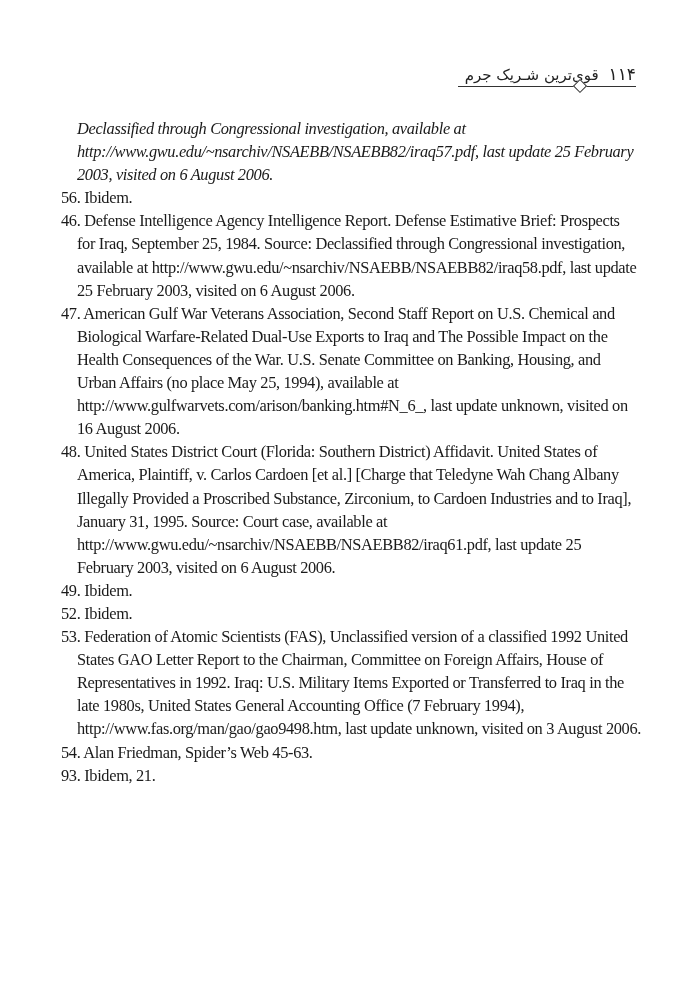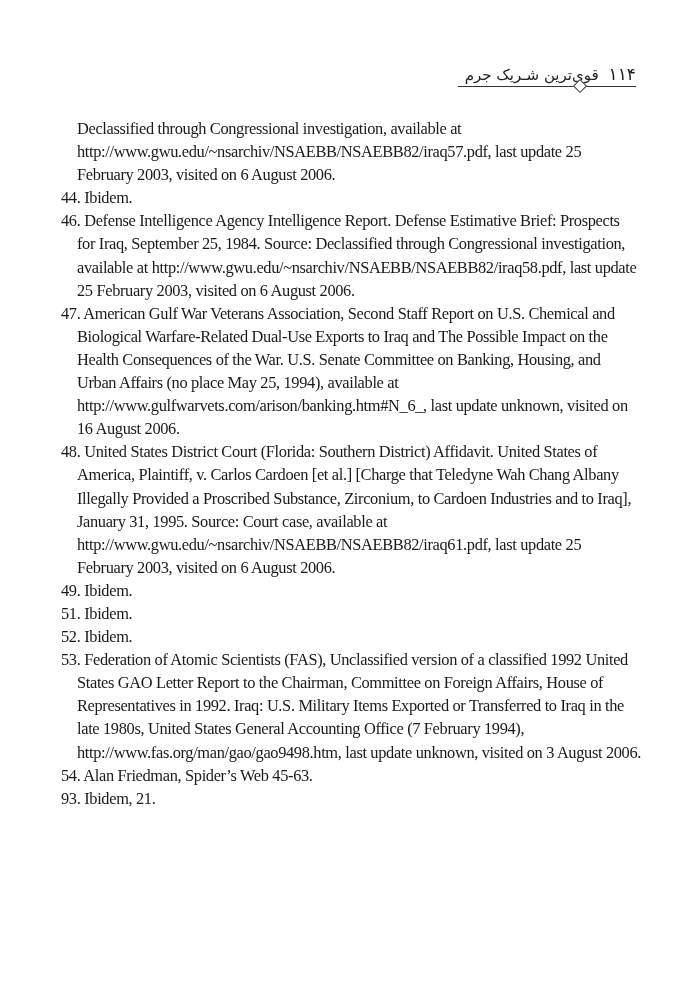--- a/index.html
+++ b/index.html
@@ -66,41 +66,41 @@
     line-height: 23.1px;
     letter-spacing: -0.35px;
   }
   .note {
     padding-left: 16px;
     text-indent: -16px;
   }
   .note.cont {
     padding-left: 16px;
     text-indent: 0;
+    font-style: italic;
   }
   .note-num {
     display: inline;
   }
 </style>
 </head>
 <body>
 
 <div class="header">
   <div class="header-text">
     <span class="header-page">۱۱۴</span><span>قوی‌ترین شـریک جرم</span>
   </div>
   <div class="header-rule"></div>
   <div class="header-diamond"></div>
 </div>
 
 <ol class="notes">
   <li class="note cont"><span>Declassified through Congressional investigation, available at http://www.gwu.edu/~nsarchiv/NSAEBB/NSAEBB82/iraq57.pdf, last update 25 February 2003, visited on 6 August 2006.</span></li>
-  <li class="note"><span class="note-num">44.</span> <span>Ibidem.</span></li>
+  <li class="note"><span class="note-num">56.</span> <span>Ibidem.</span></li>
   <li class="note"><span class="note-num">46.</span> <span>Defense Intelligence Agency Intelligence Report. Defense Estimative Brief: Prospects for Iraq, September 25, 1984. Source: Declassified through Congressional investigation, available at http://www.gwu.edu/~nsarchiv/NSAEBB/NSAEBB82/iraq58.pdf, last update 25 February 2003, visited on 6 August 2006.</span></li>
   <li class="note"><span class="note-num">47.</span> <span>American Gulf War Veterans Association, Second Staff Report on U.S. Chemical and Biological Warfare-Related Dual-Use Exports to Iraq and The Possible Impact on the Health Consequences of the War. U.S. Senate Committee on Banking, Housing, and Urban Affairs (no place May 25, 1994), available at http://www.gulfwarvets.com/arison/banking.htm#N_6_, last update unknown, visited on 16 August 2006.</span></li>
   <li class="note"><span class="note-num">48.</span> <span>United States District Court (Florida: Southern District) Affidavit. United States of America, Plaintiff, v. Carlos Cardoen [et al.] [Charge that Teledyne Wah Chang Albany Illegally Provided a Proscribed Substance, Zirconium, to Cardoen Industries and to Iraq], January 31, 1995. Source: Court case, available at http://www.gwu.edu/~nsarchiv/NSAEBB/NSAEBB82/iraq61.pdf, last update 25 February 2003, visited on 6 August 2006.</span></li>
   <li class="note"><span class="note-num">49.</span> <span>Ibidem.</span></li>
-  <li class="note"><span class="note-num">51.</span> <span>Ibidem.</span></li>
   <li class="note"><span class="note-num">52.</span> <span>Ibidem.</span></li>
   <li class="note"><span class="note-num">53.</span> <span>Federation of Atomic Scientists (FAS), Unclassified version of a classified 1992 United States GAO Letter Report to the Chairman, Committee on Foreign Affairs, House of Representatives in 1992. Iraq: U.S. Military Items Exported or Transferred to Iraq in the late 1980s, United States General Accounting Office (7 February 1994), http://www.fas.org/man/gao/gao9498.htm, last update unknown, visited on 3 August 2006.</span></li>
   <li class="note"><span class="note-num">54.</span> <span>Alan Friedman, Spider’s Web 45-63.</span></li>
   <li class="note"><span class="note-num">93.</span> <span>Ibidem, 21.</span></li>
 </ol>
 
 </body></html>

